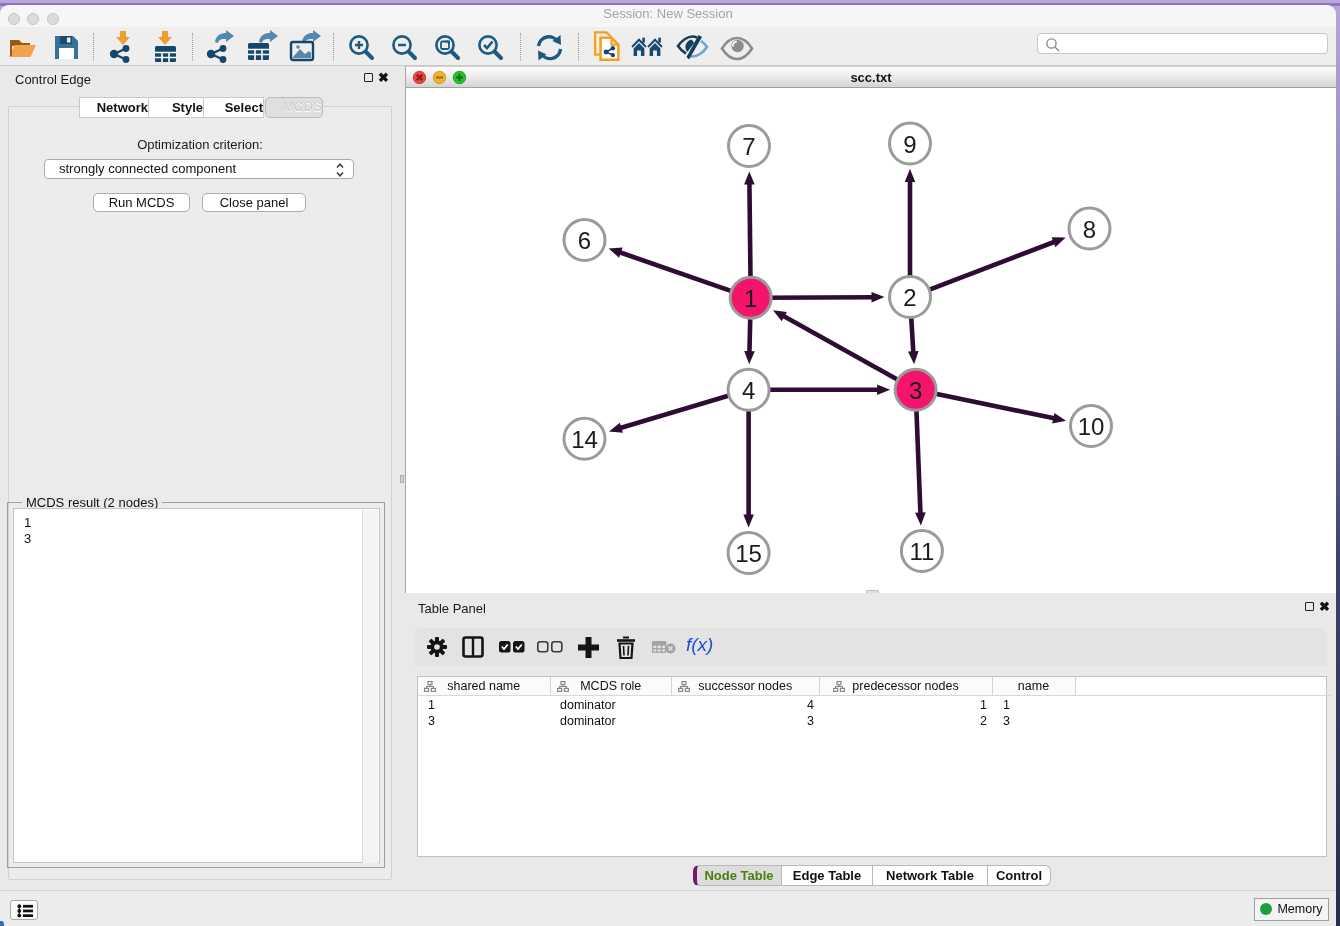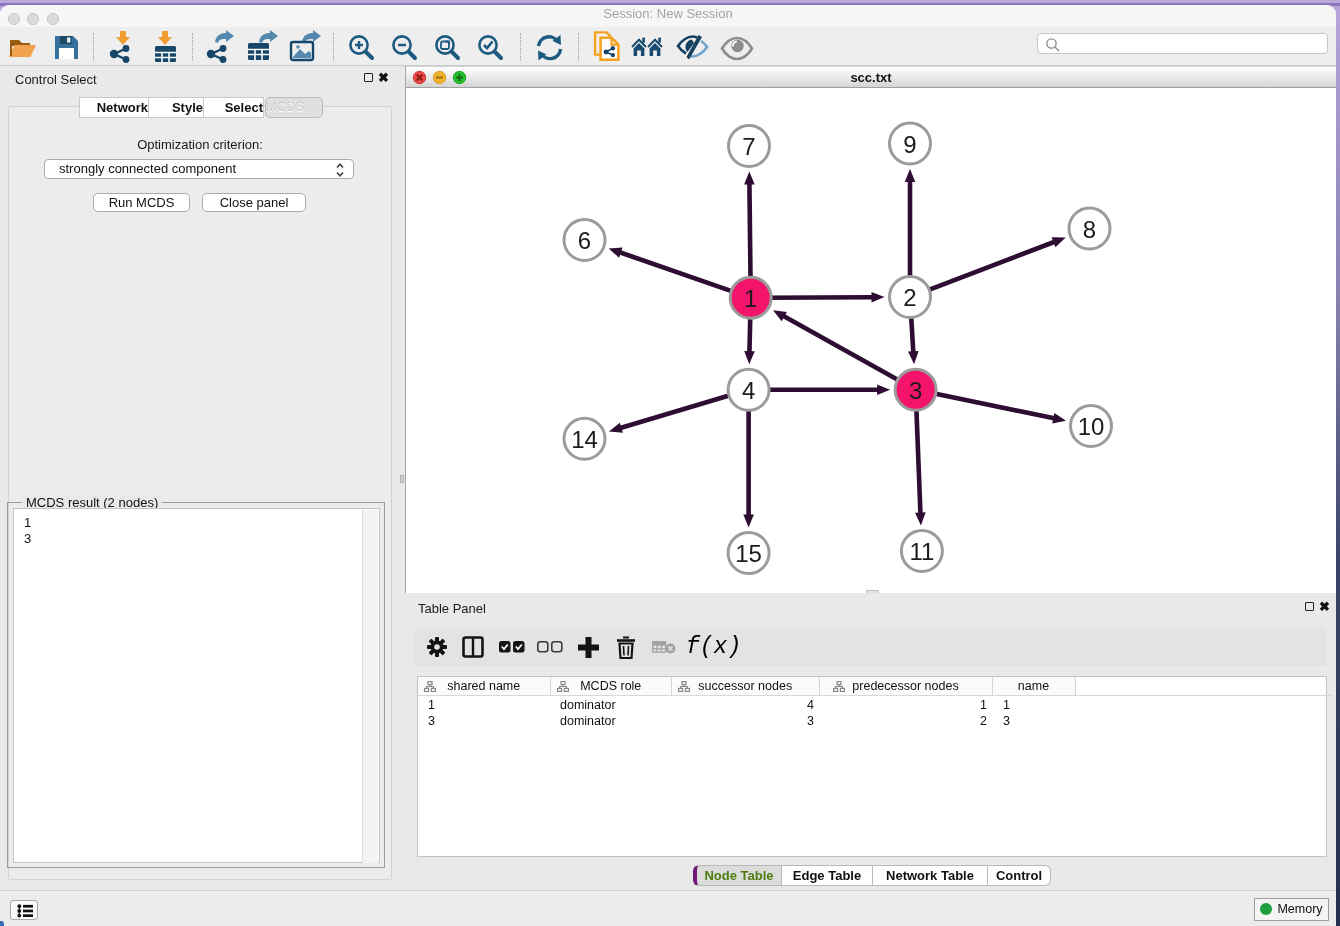--- a/index.html
+++ b/index.html
@@ -15,21 +15,21 @@
 .ticon{position:absolute;top:0}
 #search{position:absolute;left:1037px;top:6px;width:291px;height:21px;background:#ffffff;border:1px solid #c6c6c6;border-radius:4px}
 
 #cpanel{position:absolute;left:0;top:61px;width:400px;height:824px;background:#e9e9e9}
 #cp-title{position:absolute;left:15px;top:6px;font-size:13px;color:#1a1a1a}
 .wfloat{position:absolute;width:9px;height:9px;border:1.6px solid #222;border-radius:1px}
 .wclose{position:absolute;font-size:13px;font-weight:bold;color:#111}
 #cp-pane{position:absolute;left:8px;top:40px;width:384px;height:774px;background:#ececec;border:1px solid #d2d2d2;border-radius:2px}
 .tabstrip{position:absolute;display:flex}
 .tab{font-weight:bold;font-size:13px;color:#111;background:#ffffff;border:1px solid #c9c9c9;text-align:right;line-height:19px;height:21px}
-.tabsel{background:#dfdfdf;color:#cccccc;border:1px solid #bbbbbb;border-radius:5px;font-size:12.5px;letter-spacing:0.5px;text-align:left;text-shadow:0 1px 0 #ffffff}
+.tabsel{background:#dfdfdf;color:#cccccc;border:1px solid #bbbbbb;border-radius:5px;font-size:12.5px;letter-spacing:0.5px;text-align:right;text-shadow:0 1px 0 #ffffff}
 #opt-label{position:absolute;left:0;top:71px;width:400px;text-align:center;font-size:13px;color:#1a1a1a}
 #combo{position:absolute;left:44px;top:93px;width:310px;height:20px;background:#ffffff;border:1px solid #ababab;border-radius:4px;font-size:13px;color:#111;line-height:18px;padding-left:14px}
 .btn{position:absolute;height:19px;background:#ffffff;border:1px solid #ababab;border-radius:5px;font-size:13px;color:#111;text-align:center;line-height:17px}
 #mcds-group{position:absolute;left:7px;top:436px;width:378px;height:366px;border:1px solid #9d9d9d;border-radius:0}
 #mcds-legend{position:absolute;left:14px;top:-8px;background:#e9e9e9;padding:0 4px;font-size:13px;color:#111}
 #mcds-text{position:absolute;left:5px;top:5px;width:367px;height:355px;background:#ffffff;border:1px solid #c4c4c4;font-size:13px;color:#111;padding:6px 0 0 10px;line-height:15.5px}
 #mcds-sb{position:absolute;right:1px;top:1px;width:16px;height:353px;background:#f3f3f3;border-left:1px solid #dddddd}
 
 #vsplit{position:absolute;left:400px;top:61px;width:6px;height:824px;background:#e9e9e9}
 #vgrip{position:absolute;left:400px;top:470px;width:4px;height:8px;background:#d0d0d0;border:1px solid #b0b0b0}
@@ -198,21 +198,21 @@
       <path d="M12.8,11.5 C12.8,8.8 14.5,6.8 16.8,6.3" fill="none" stroke="#ffffff" stroke-width="1.7"></path>
     </svg>
     <div id="search">
         <svg style="position:absolute;left:7px;top:3px" width="16" height="16" viewBox="0 0 16 16">
           <circle cx="6.5" cy="6.5" r="4.6" fill="none" stroke="#8c8c8c" stroke-width="1.4"></circle>
           <line x1="10" y1="10" x2="14" y2="14" stroke="#8c8c8c" stroke-width="1.4"></line>
         </svg>
       </div>
   </div>
   <div id="cpanel">
-    <div id="cp-title">Control Select</div>
+    <div id="cp-title">Control Edge</div>
     <div class="wfloat" style="left:364px;top:7px"></div>
     <div class="wclose" style="left:378px;top:4px">✖</div>
     <div id="cp-pane"></div>
     <div class="tabstrip" style="left:79px;top:31px">
       <div class="tab" style="width:69px;border-right:none">Network</div>
       <div class="tab" style="width:55px;border-right:none">Style</div>
       <div class="tab" style="width:61px">Select</div>
       <div class="tabsel" style="width:58px;margin-left:1px;line-height:19px">MCDS</div>
     </div>
     <div id="opt-label">Optimization criterion:</div>
@@ -351,21 +351,21 @@
           <rect x="0.7" y="0.7" width="13" height="10.5"></rect>
           <line x1="0.7" y1="4" x2="13.7" y2="4"></line>
             <line x1="0.7" y1="7.8" x2="13.7" y2="7.8"></line>
           <line x1="5" y1="0.7" x2="5" y2="11.2"></line>
             <line x1="9.4" y1="0.7" x2="9.4" y2="11.2"></line>
         </g>
         <rect x="0.7" y="0.7" width="13" height="3.3" fill="#a2a2a2"></rect>
         <circle cx="18.5" cy="7.5" r="5" fill="#a2a2a2"></circle>
         <path d="M16.5,5.5 L20.5,9.5 M20.5,5.5 L16.5,9.5" stroke="#e3e3e3" stroke-width="1.5"></path>
       </svg>
-      <div style="position:absolute;left:272px;top:6px;font-family:Liberation Mono, monospace;font-style:italic;font-size:23px;color:#000000">f(x)</div>
+      <div style="position:absolute;left:272px;top:6px;font-family:Liberation Sans, sans-serif;font-style:italic;font-size:19px;color:#1d4ed8">f(x)</div>
     </div>
     <div id="tp-table">
       <div class="th" style="left:0;width:132.5px">shared name</div>
       <div class="th" style="left:132.5px;width:121.5px">MCDS role</div>
       <div class="th" style="left:254px;width:147.5px">successor nodes</div>
       <div class="th" style="left:401.5px;width:173px">predecessor nodes</div>
       <div class="th" style="left:574.5px;width:83px">name</div>
       <div style="position:absolute;left:0;top:18px;width:914px;border-top:1px solid #d8d8d8"></div>
       <svg class="thicon" style="position:absolute;left:6px;top:4px" width="12" height="11" viewBox="0 0 12 11">
           <g fill="none" stroke="#888" stroke-width="1.2">

